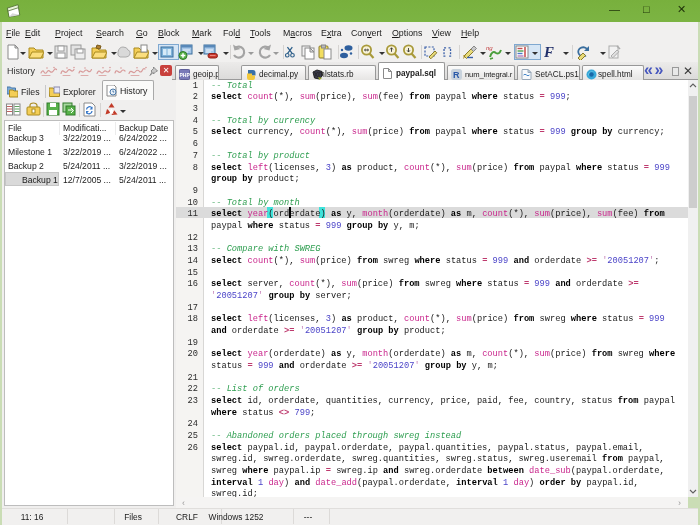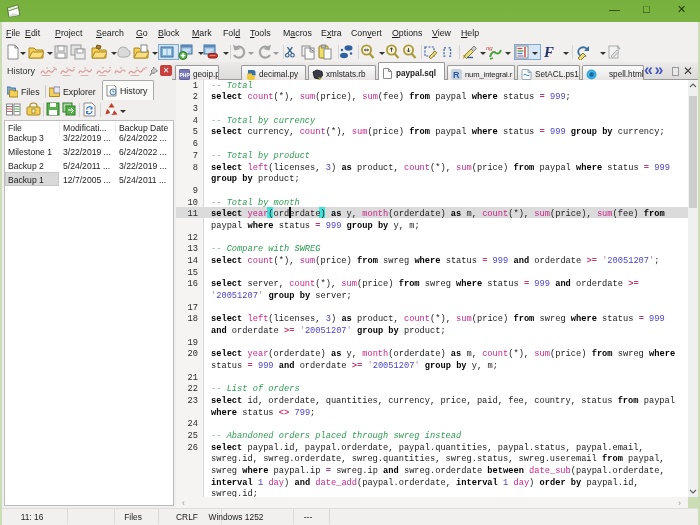--- a/index.html
+++ b/index.html
@@ -310,21 +310,21 @@
           <path d="M3 1 h5 a2.5 2.5 0 0 1 2.5 2.5 v3 h-5 v-1.5 h-2.5 z" fill="#3870A8"></path>
           <path d="M2 4.5 h5 v2 h3 v2.5 a2 2 0 0 1 -2 2 h-4 a2 2 0 0 1 -2 -2 z" fill="#F2C83C"></path>
         </svg>
         <span class="lbl" style="left:17px">decimal.py</span>
       </div>
       <div class="tab" style="left:136px;width:68px">
         <svg class="tico" style="left:3px" width="11" height="11" viewBox="0 0 11 11">
           <path d="M1 3 l4 -2 l5 1.5 l0.5 4 l-3 3.5 l-5 -1 z" fill="#3a3a4a" stroke="#222"></path>
           <path d="M6 8 l4 1 l-2.5 2 z" fill="#9aa82a"></path>
         </svg>
-        <span class="lbl" style="left:17px">xmlstats.rb</span>
+        <span class="lbl" style="left:5px">xmlstats.rb</span>
       </div>
       <div class="tab active" style="left:206px;width:67px">
         <svg class="tico" style="left:3px" width="11" height="11" viewBox="0 0 11 11">
           <path d="M1.5 0.5 h5 l3 3 v7 h-8 z" fill="#fff" stroke="#8a8a8a"></path>
           <path d="M6.5 0.5 l3 3 h-3 z" fill="#ddd" stroke="#8a8a8a"></path>
         </svg>
         <span class="lbl" style="left:17px">paypal.sql</span>
       </div>
       <div class="tab" style="left:275px;width:68px">
         <svg class="tico" style="left:3px" width="11" height="11" viewBox="0 0 11 11">
@@ -340,21 +340,21 @@
           <path d="M2.5 6 q1.5 -1.5 3 0 q1.5 1.5 3 0" stroke="#4888C8" fill="none" stroke-width="1"></path>
         </svg>
         <span class="lbl" style="left:17px">SetACL.ps1</span>
       </div>
       <div class="tab" style="left:410px;width:62px">
         <svg class="tico" style="left:3px" width="11" height="11" viewBox="0 0 11 11">
           <circle cx="5.5" cy="5.5" r="5" fill="#38A8D8"></circle>
           <path d="M2 7 a4.5 4.5 0 0 1 8 -3 a4 4 0 0 0 -7 1 z" fill="#88D8F0"></path>
           <circle cx="5.5" cy="5.5" r="2.2" fill="#1868A8"></circle>
         </svg>
-        <span class="lbl" style="left:26px">spell.html</span>
+        <span class="lbl" style="left:15px">spell.html</span>
       </div>
       <span class="abs" style="left:472px;top:-1px;color:#4656BE;font-size:16px;font-weight:bold;letter-spacing:1.5px">«»</span>
       <div class="abs" style="left:500px;top:5px;width:7px;height:9px;background:#E8E8E8;border:1px solid #999"></div>
       <span class="abs" style="left:511px;top:2px;color:#3a3a3a;font-size:12px">✕</span>
     </div>
 
 <div class="abs" id="panel">
       <div class="ptab" style="left:2px;top:2px;width:42px;height:18px">
         <svg class="abs" style="left:3px;top:4px" width="11" height="12" viewBox="0 0 11 12">
           <path d="M0 1 h3.5 l1 1 h4 v6 h-8.5z" fill="#78A8D8" stroke="#4878A8"></path>
@@ -428,21 +428,21 @@
         <span class="cell" style="left:3px;top:12px">Backup 3</span>
         <span class="cell" style="left:58px;top:12px">3/22/2019 ...</span>
         <span class="cell" style="left:114px;top:12px">6/24/2022 ...</span>
         <span class="cell" style="left:3px;top:26px">Milestone 1</span>
         <span class="cell" style="left:58px;top:26px">3/22/2019 ...</span>
         <span class="cell" style="left:114px;top:26px">6/24/2022 ...</span>
         <span class="cell" style="left:3px;top:40px">Backup 2</span>
         <span class="cell" style="left:58px;top:40px">5/24/2011 ...</span>
         <span class="cell" style="left:114px;top:40px">3/22/2019 ...</span>
         <div class="abs" style="left:0px;top:51px;width:54px;height:14px;background:#D9D9D9;border:1px solid #C6C6C6"></div>
-        <span class="cell" style="left:3px;top:54px">Backup 1</span>
+        <span class="cell" style="left:17px;top:54px">Backup 1</span>
         <span class="cell" style="left:58px;top:54px">12/7/2005 ...</span>
         <span class="cell" style="left:114px;top:54px">5/24/2011 ...</span>
       </div>
     </div>
 
 <div class="abs" id="ed">
   <div class="abs" id="curline"></div>
   <div class="abs brk" style="left:90.9px"></div>
   <div class="abs brk" style="left:143.1px"></div>
   <div class="abs" id="gutter" style="width:28px"></div>

